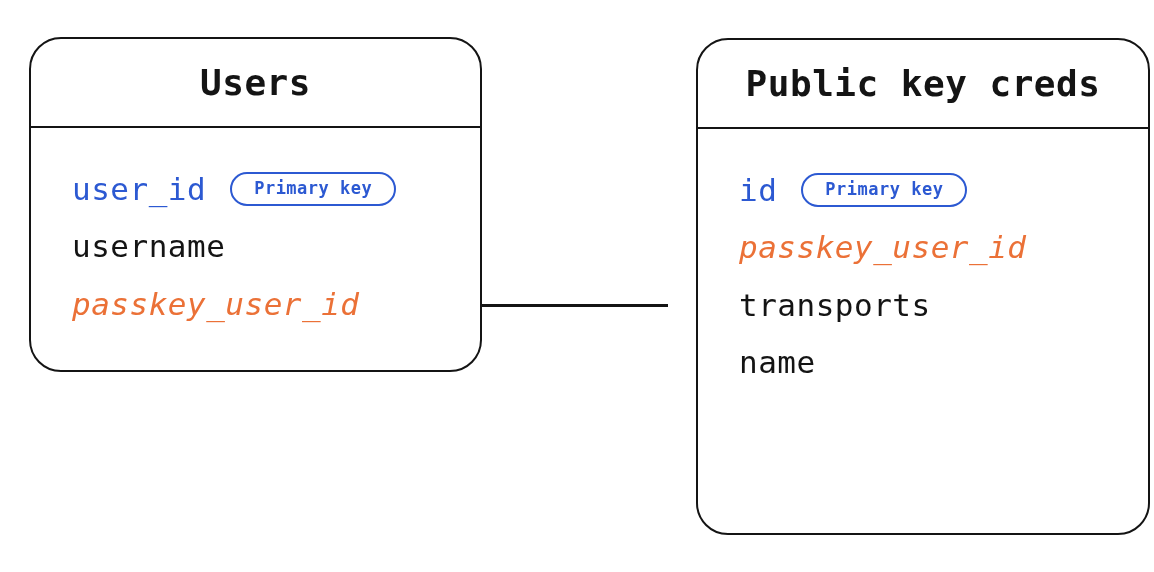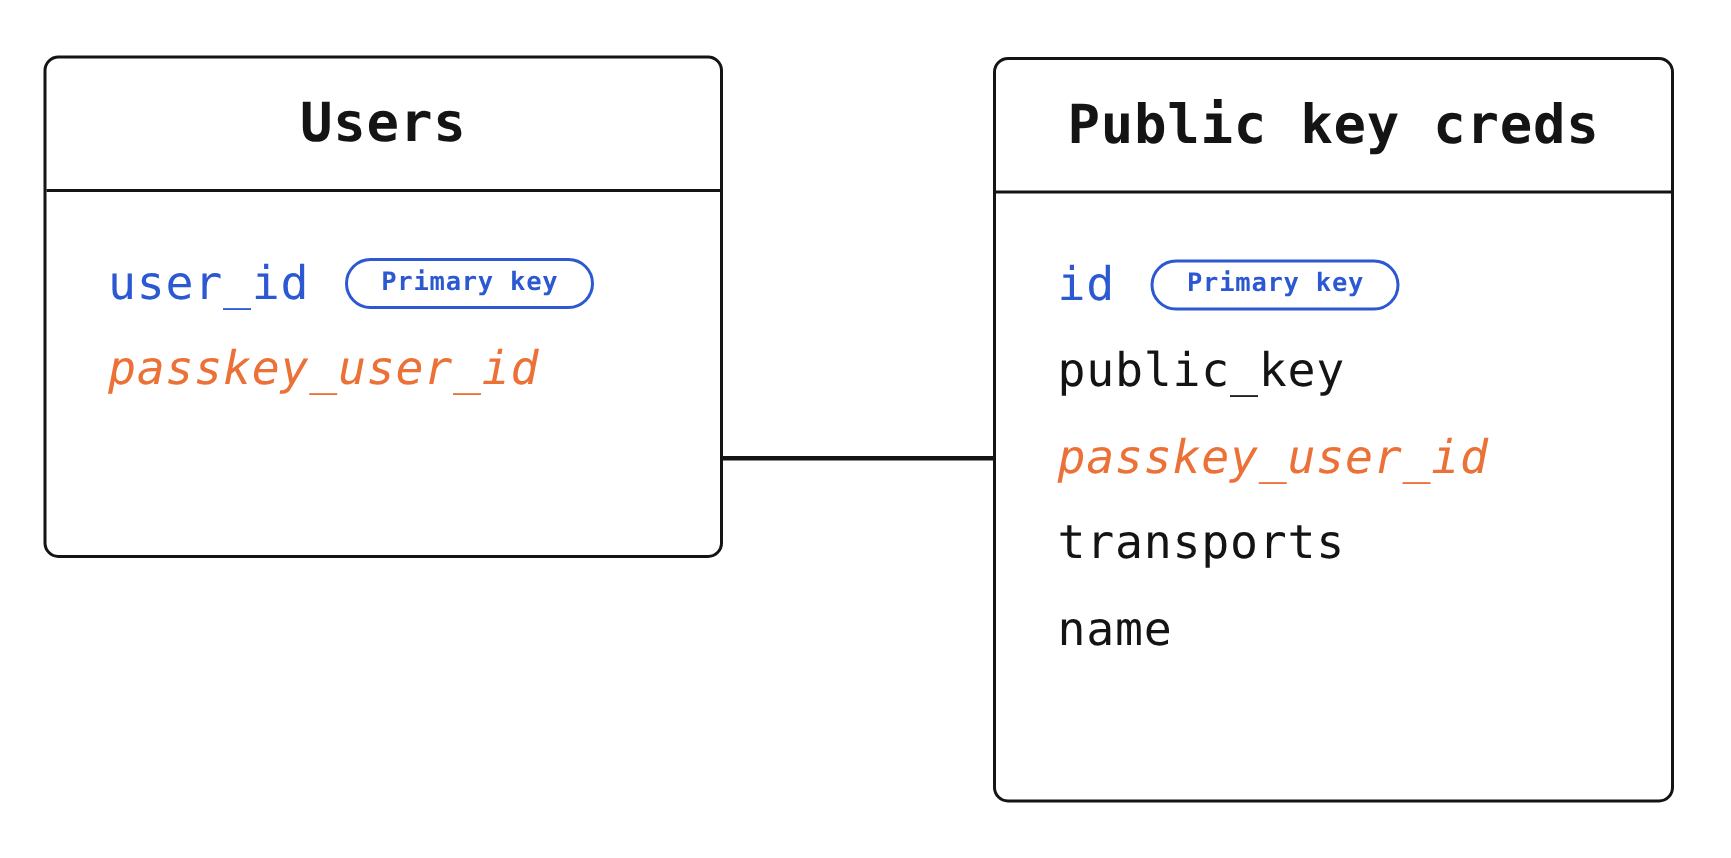--- a/index.html
+++ b/index.html
@@ -12,33 +12,33 @@
     width: 1154px;
     height: 572px;
     background: var(--bg, #ffffff);
     font-family: "DejaVu Sans Mono", monospace;
     overflow: hidden;
   }
   .entity {
     position: absolute;
     box-sizing: border-box;
     border: 2.5px solid var(--ink, #141414);
-    border-radius: 10px;
+    border-radius: 32px;
     background: #ffffff;
     display: flex;
     flex-direction: column;
   }
   .entity-users {
     left: 29px;
     top: 37px;
     width: 453px;
     height: 335px;
   }
   .entity-creds {
-    left: 662px;
+    left: 696px;
     top: 38px;
     width: 454px;
     height: 497px;
   }
   .entity-header {
     box-sizing: border-box;
     height: 89px;
     border-bottom: 2.5px solid var(--ink, #141414);
     display: flex;
     align-items: center;
@@ -92,36 +92,36 @@
 <div class="canvas" style="--blue: #2c59d2; --orange: #eb7137; --ink: #141414; --bg: #ffffff;">
 
   <div class="entity entity-users">
     <div class="entity-header">Users</div>
     <div class="entity-body">
         <div class="row">
           <span class="field-name blue">user_id</span>
           <span class="badge">Primary key</span>
         </div>
         <div class="row">
+          <span class="field-name ink">username</span>
+        </div>
+        <div class="row">
           <span class="field-name orange">passkey_user_id</span>
         </div>
       </div>
   </div>
 
   <div class="connector"></div>
 
   <div class="entity entity-creds">
     <div class="entity-header">Public key creds</div>
     <div class="entity-body">
         <div class="row">
           <span class="field-name blue">id</span>
           <span class="badge">Primary key</span>
-        </div>
-        <div class="row">
-          <span class="field-name ink">public_key</span>
         </div>
         <div class="row">
           <span class="field-name orange">passkey_user_id</span>
         </div>
         <div class="row">
           <span class="field-name ink">transports</span>
         </div>
         <div class="row">
           <span class="field-name ink">name</span>
         </div>

